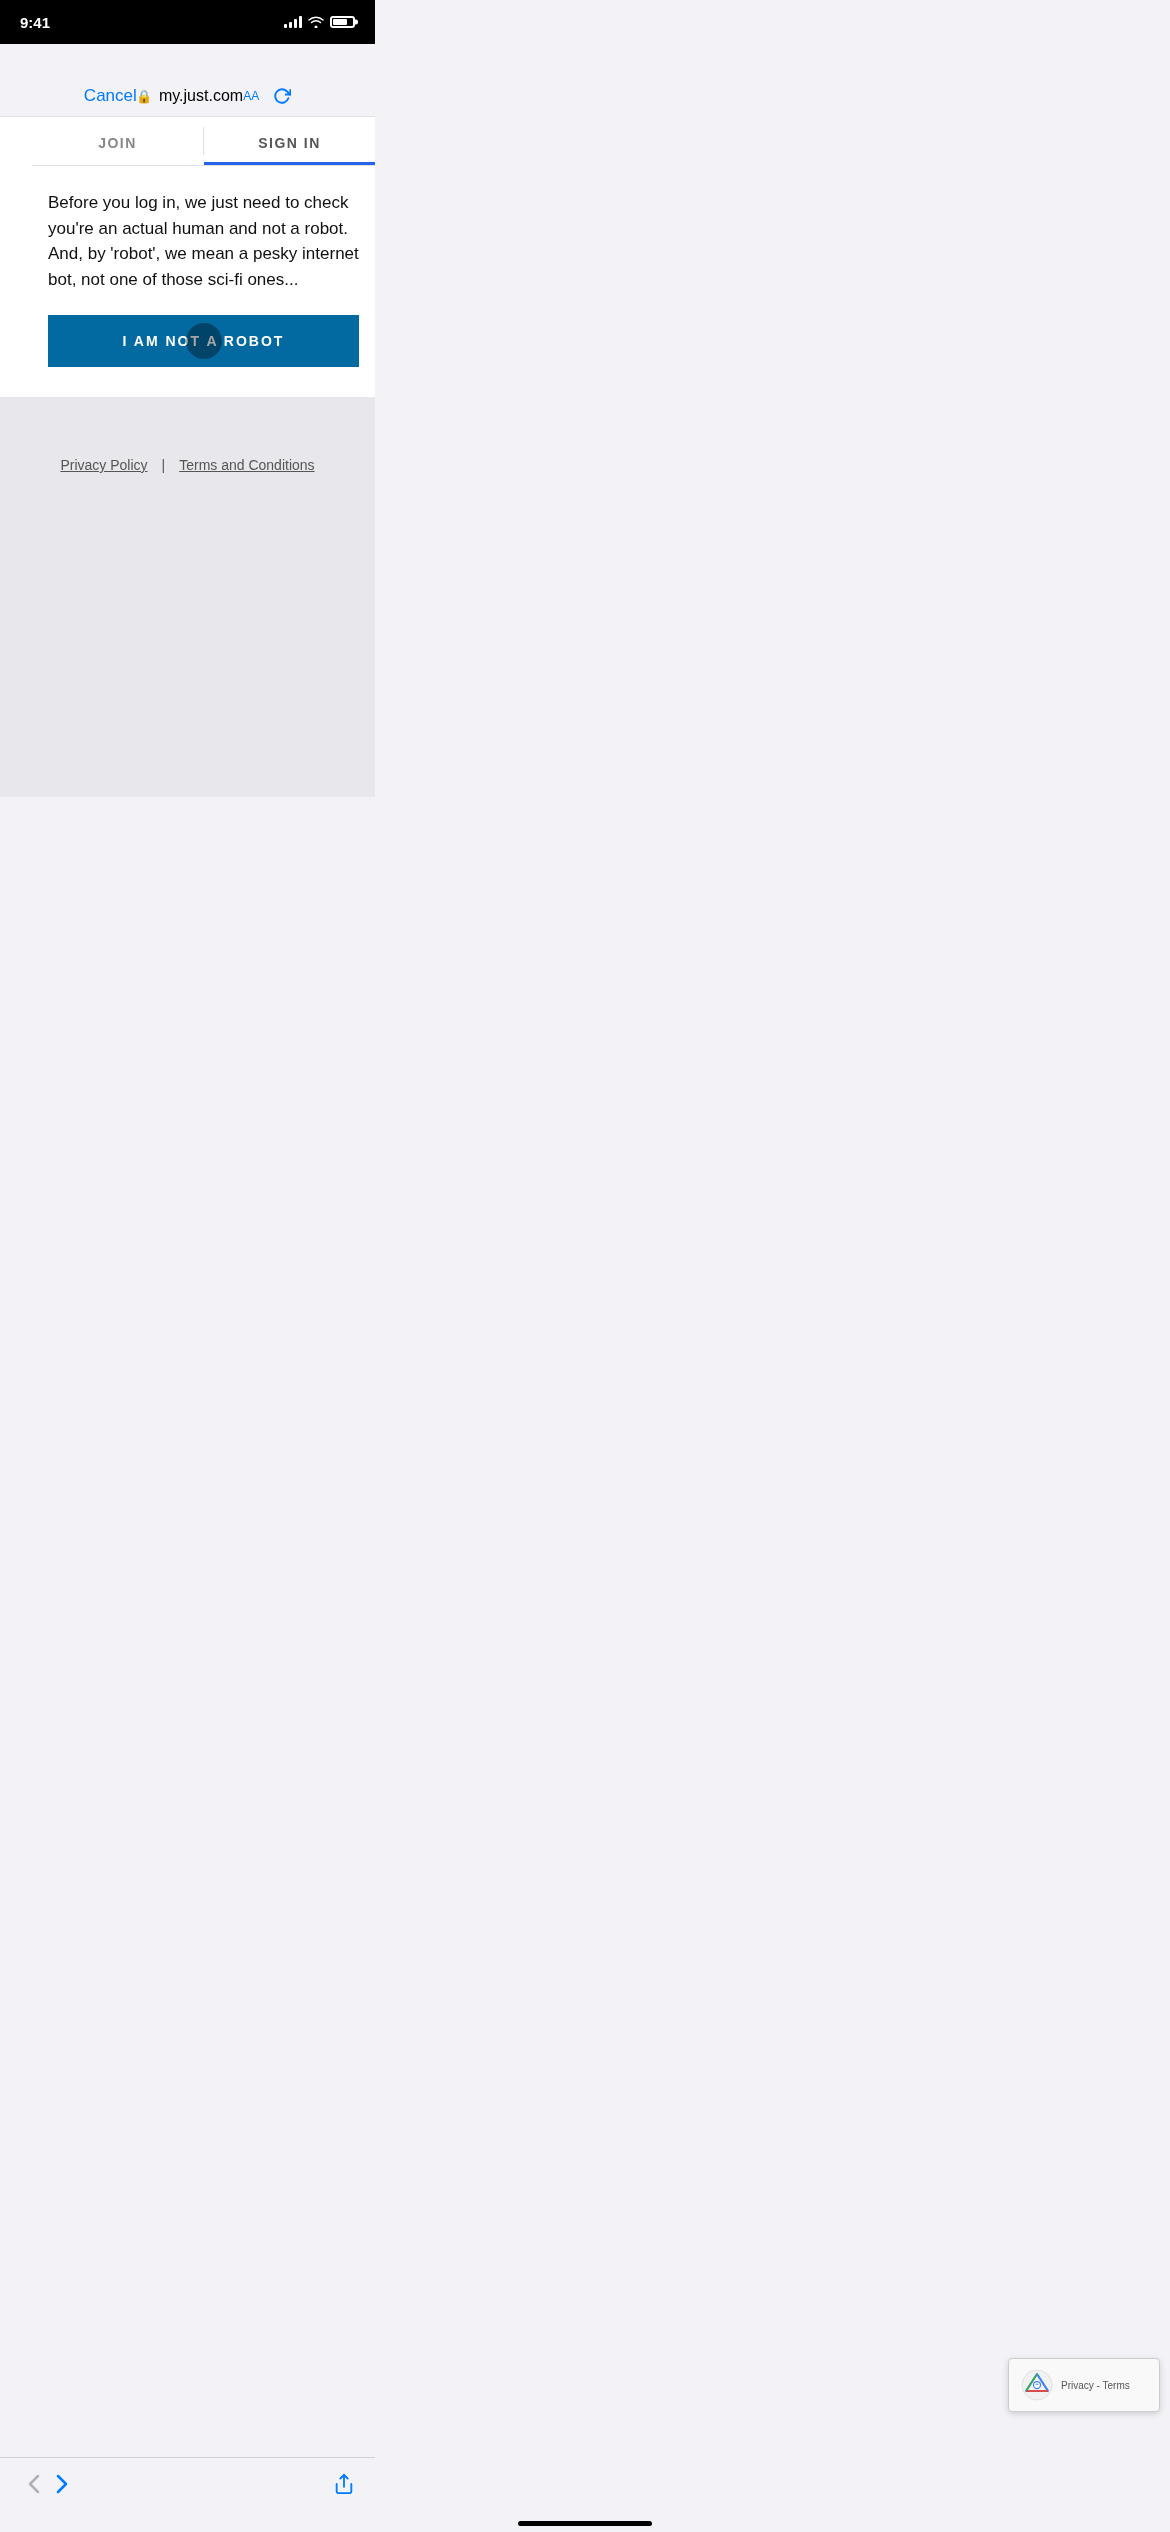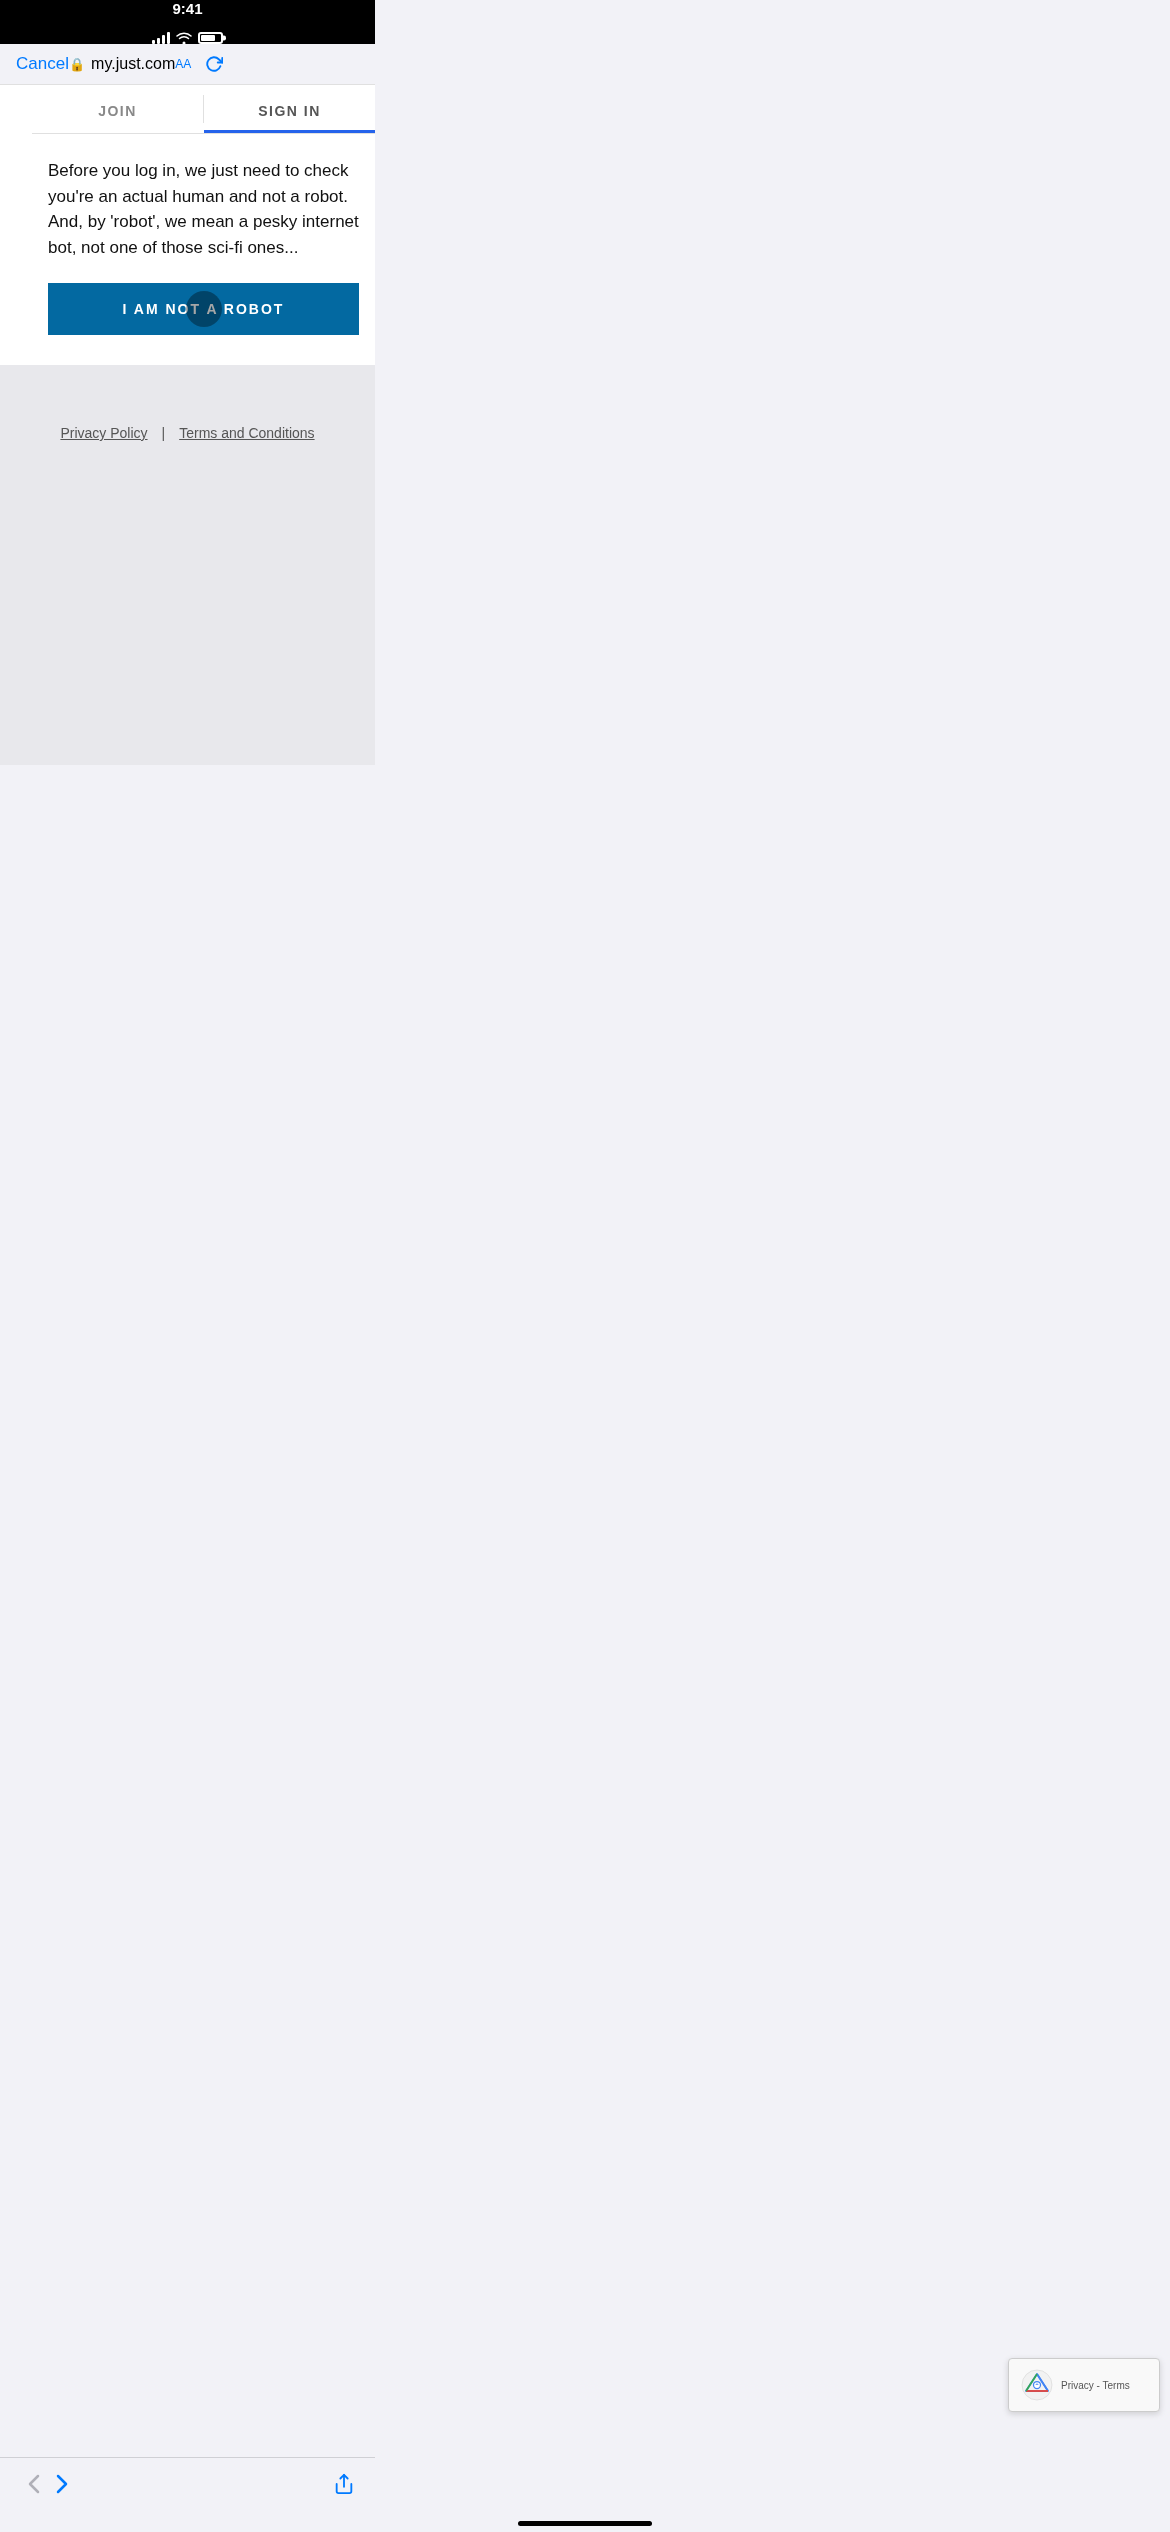--- a/index.html
+++ b/index.html
@@ -14,21 +14,20 @@
 
     
     .status-bar {
       background: #000;
       height: 44px;
       display: flex;
       align-items: center;
       justify-content: space-between;
       padding: 0 20px;
       color: #fff;
-      flex-direction: column;
     }
     .status-time {
       font-size: 15px;
       font-weight: 600;
       color: #fff;
     }
     .status-icons {
       display: flex;
       align-items: center;
       gap: 6px;
@@ -71,22 +70,23 @@
       width: 75%;
       border-radius: 1px;
     }
 
     
     .browser-bar {
       background: #f2f2f7;
       padding: 10px 16px;
       display: flex;
       align-items: center;
-      justify-content: flex-start;
+      justify-content: center;
       border-bottom: 1px solid #e0e0e0;
+      margin-top: 32px;
     }
     .cancel-btn {
       color: #007aff;
       font-size: 17px;
       cursor: pointer;
       background: none;
       border: none;
     }
     .url-bar {
       display: flex;

